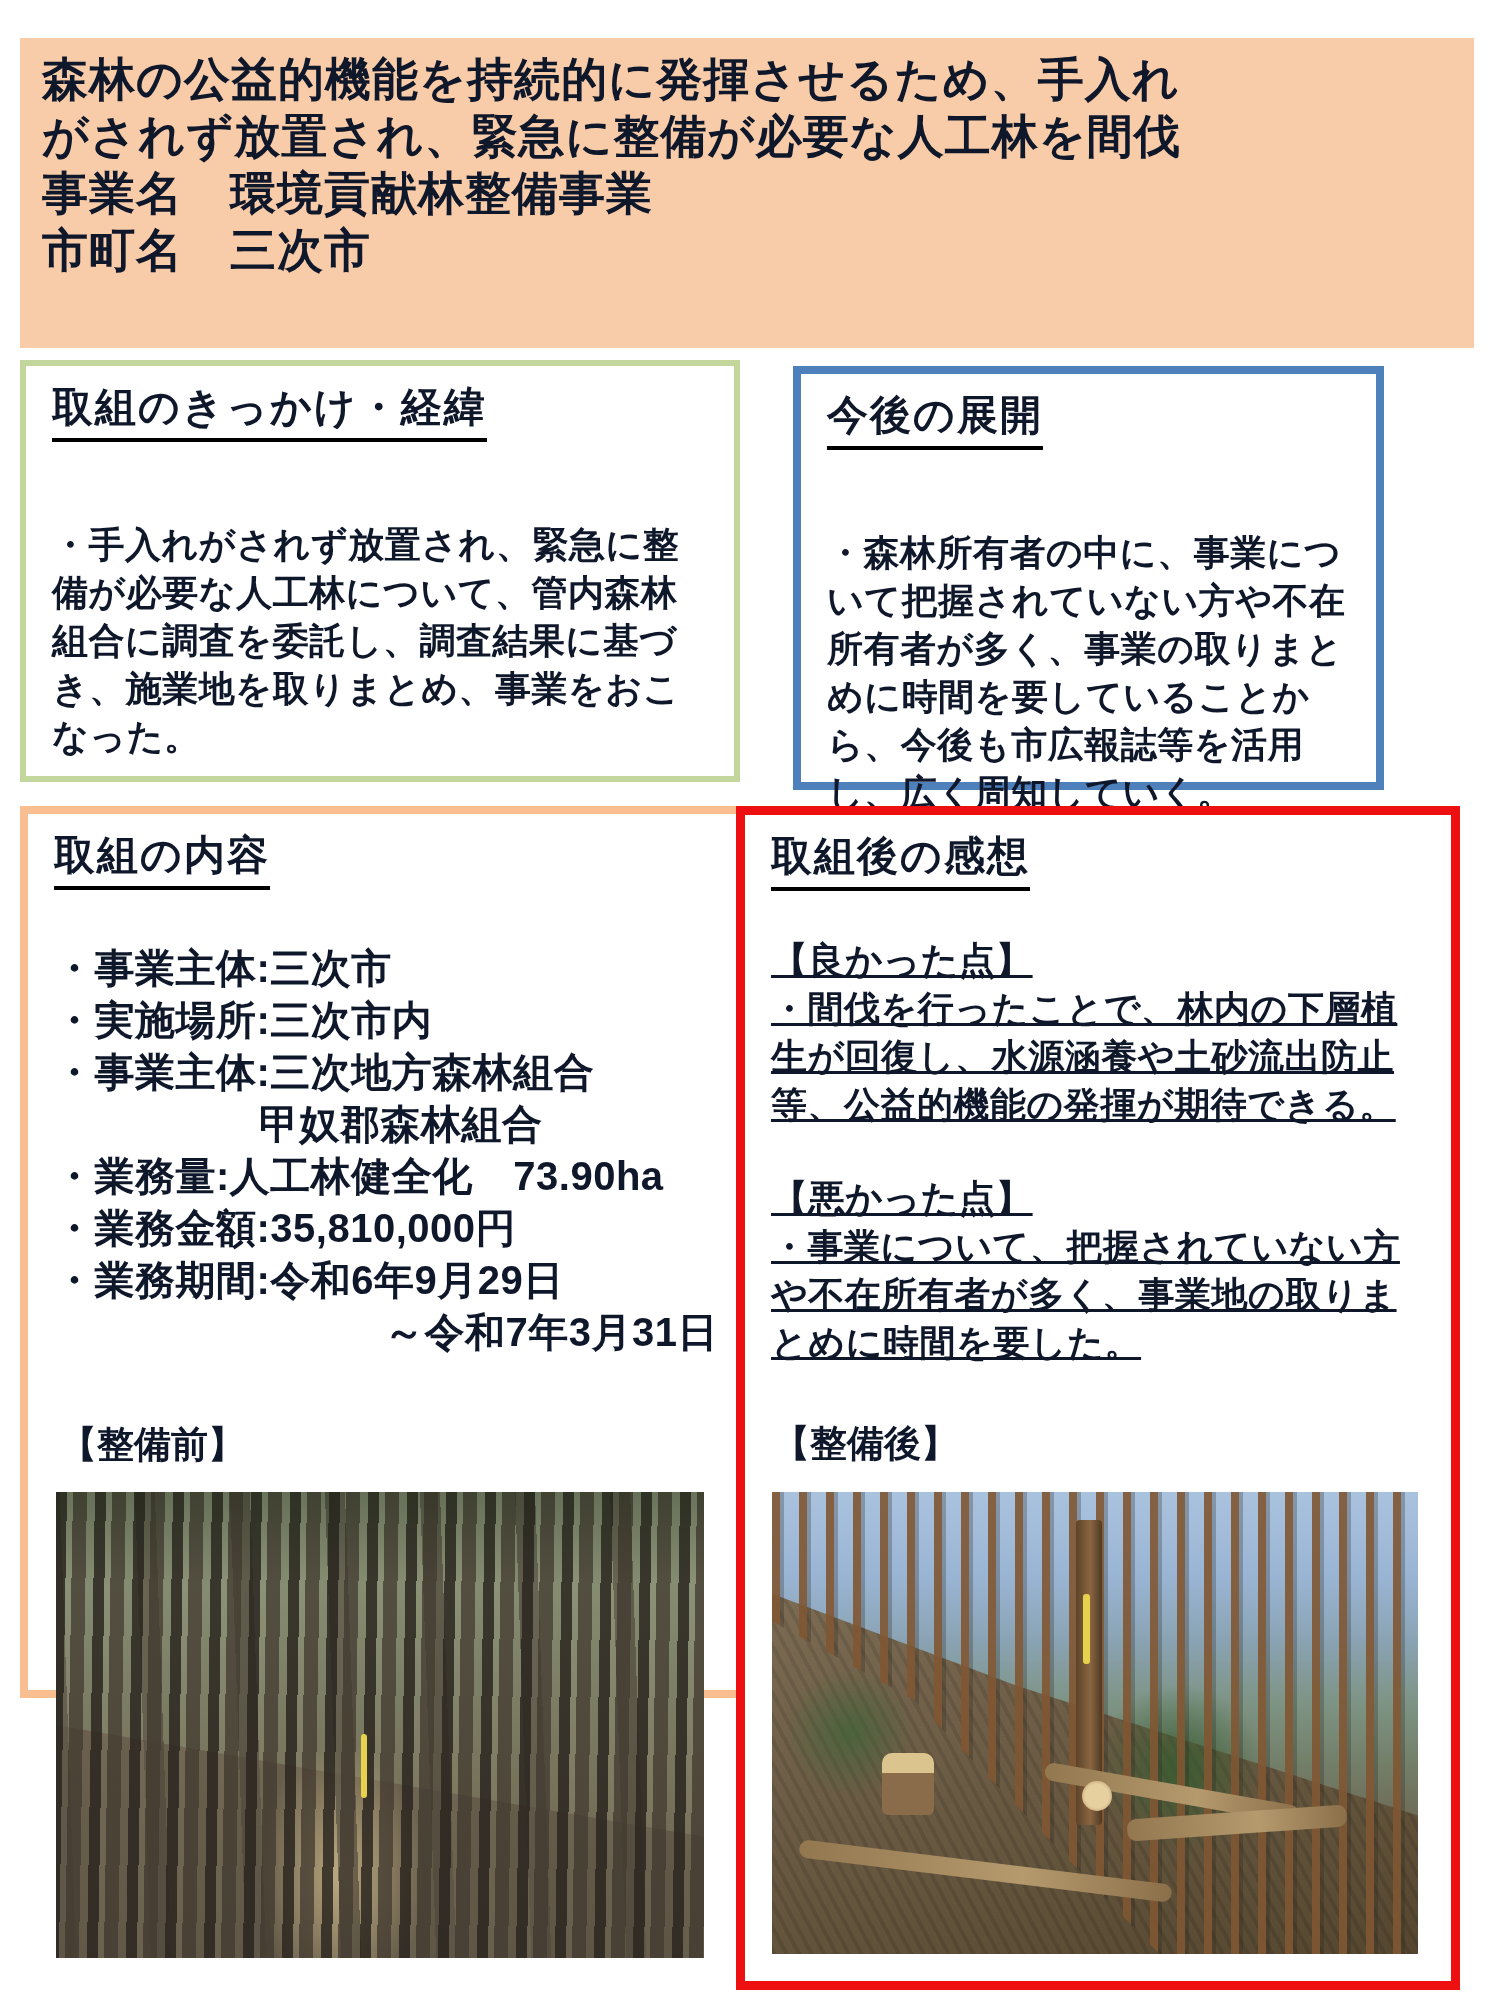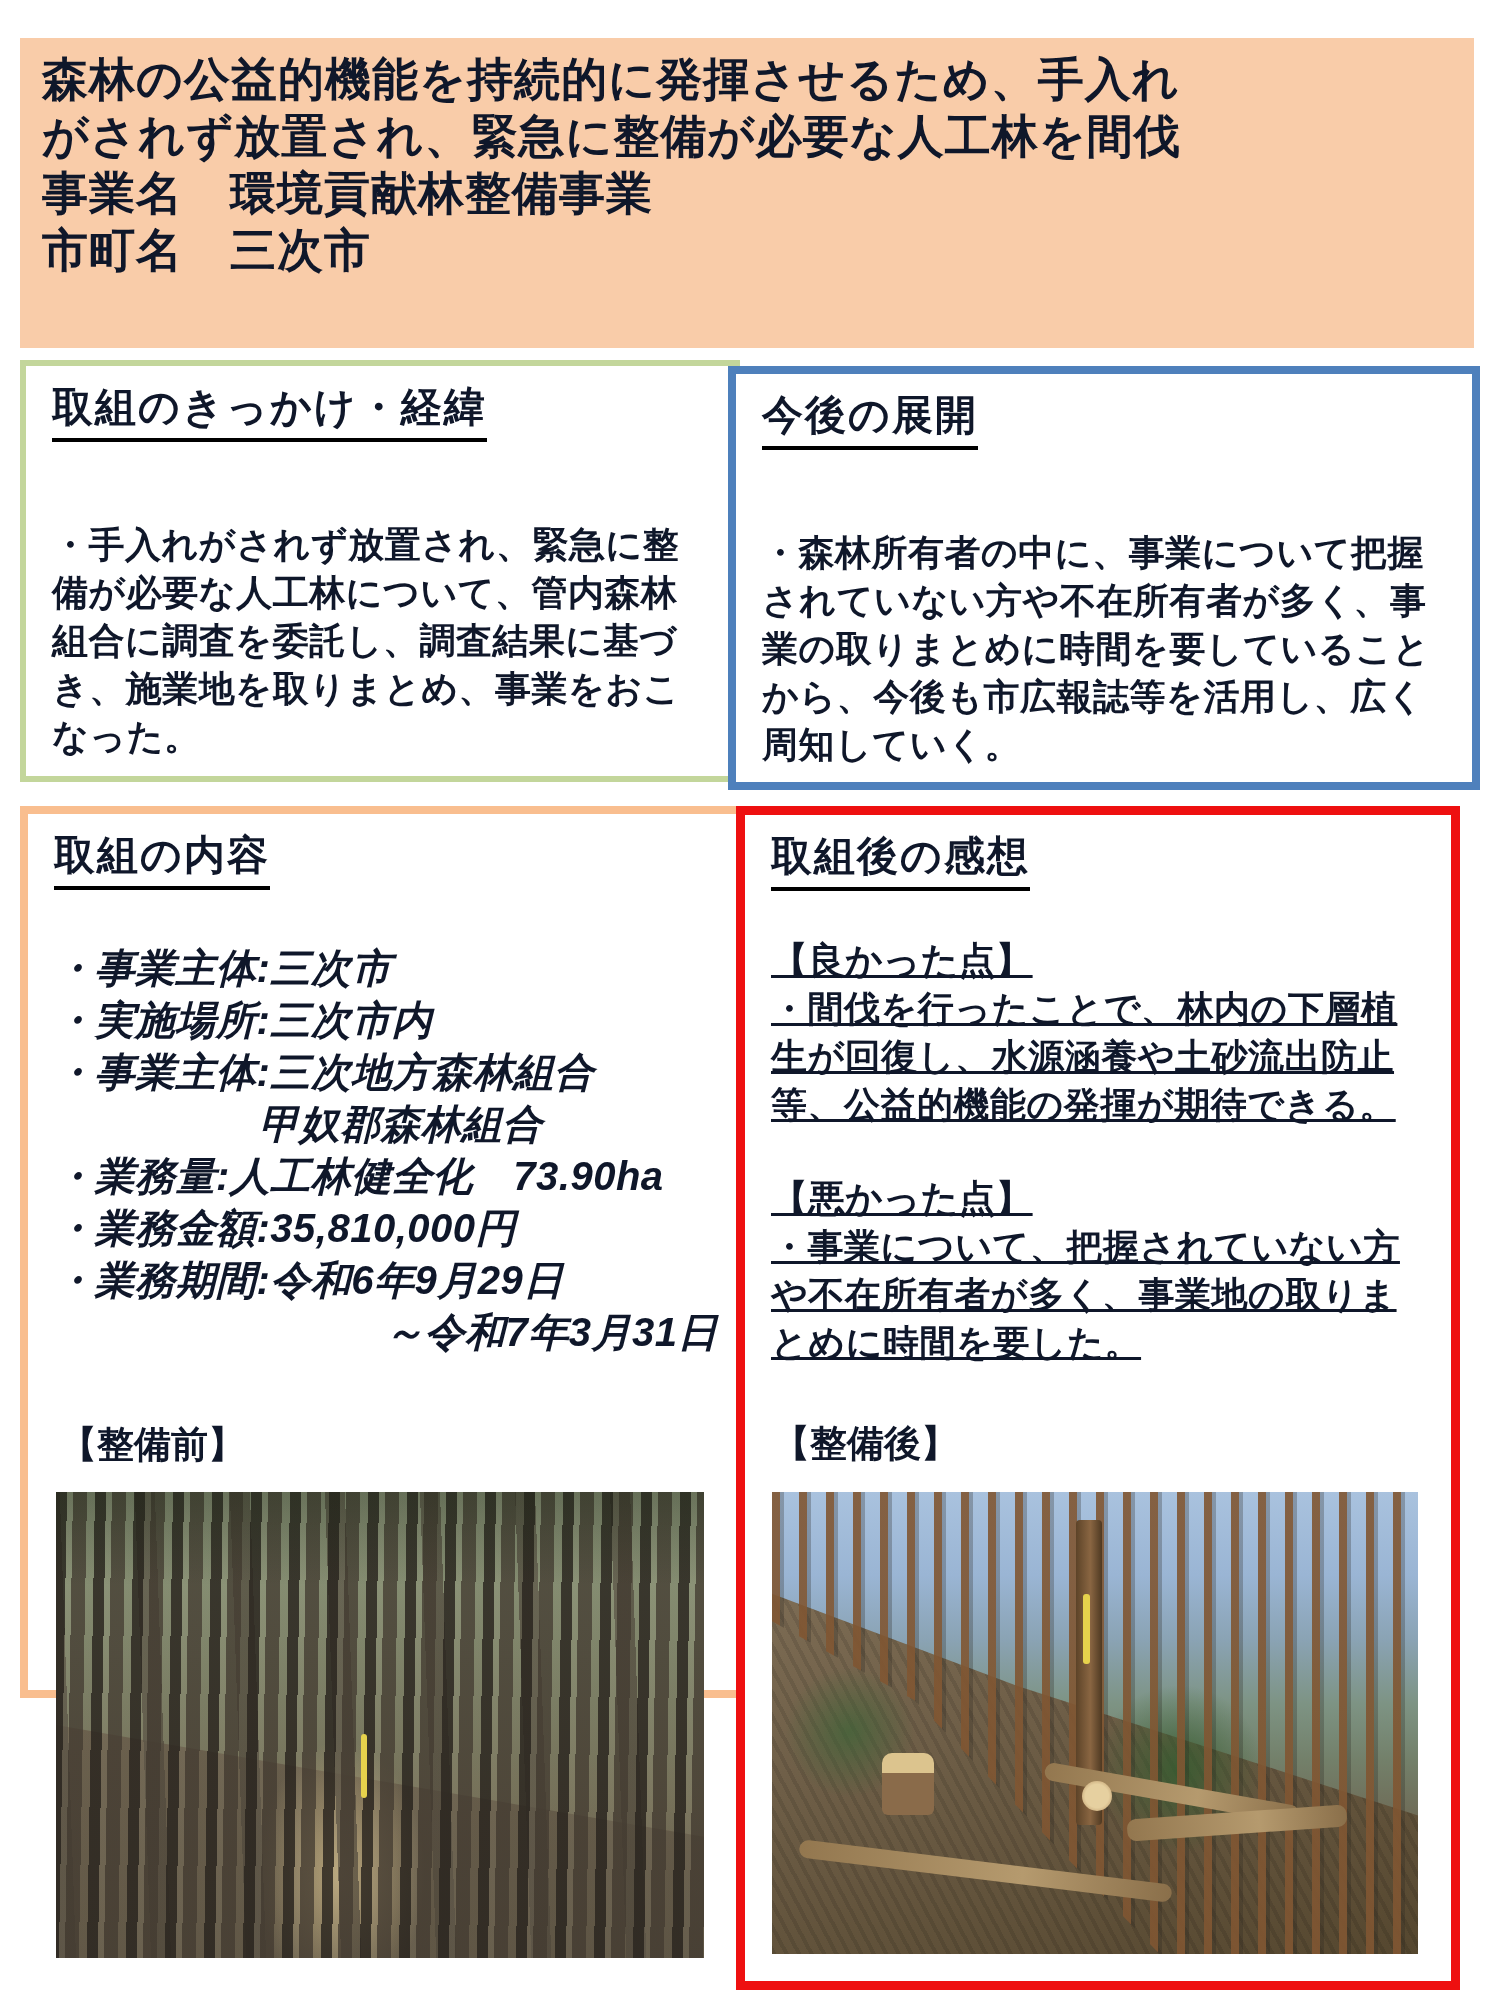--- a/index.html
+++ b/index.html
@@ -13,37 +13,37 @@
   #header-box {
     position:absolute; left:20px; top:38px; width:1454px; height:310px;
     background:var(--c-header,#F9CCA9);
     box-sizing:border-box; padding:13px 10px 0 22px;
   }
   .header-line { font-size:46px; font-weight:700; line-height:57px; white-space:nowrap; letter-spacing:1px; }
 
   
   .panel { position:absolute; background:#fff; box-sizing:border-box; }
   #trigger-box { left:20px;  top:360px; width:720px; height:422px; border:6px solid var(--c-green,#C3D69B); }
-  #future-box  { left:728px; top:366px; width:752px; height:424px; border:8px solid var(--c-blue,#4E80BC); }
+  #future-box  { left:793px; top:366px; width:591px; height:424px; border:8px solid var(--c-blue,#4E80BC); }
   #content-box { left:20px;  top:806px; width:728px; height:892px; border:8px solid var(--c-orange,#F9BE8F); }
   #impressions-box { left:736px; top:806px; width:724px; height:1184px; border:9px solid var(--c-red,#EE1010);text-decoration:underline; }
 
   .box-inner { padding:18px 26px 0 26px; }
   .box-title {
     display:inline-block; font-size:41px; font-weight:700; letter-spacing:2px;
     border-bottom:4px solid #000; padding-bottom:7px; line-height:1.15;
   }
   .box-body {
     margin-top:79px; font-size:36px; font-weight:700; line-height:48px;
     letter-spacing:0.5px; text-align:left;
   }
 
   
   .content-list { margin-top:52px; }
-  .li { font-size:40px; font-weight:700; line-height:52px; letter-spacing:0.5px; white-space:nowrap;font-style:italic; }
+  .li { font-size:40px; font-weight:700; line-height:52px; letter-spacing:0.5px; white-space:nowrap; }
   .li.ind1 { padding-left:205px; }
   .li.ind2 { padding-left:330px; }
 
   
   .imp-heading { margin-top:46px; font-size:37px; font-weight:700; line-height:48px; }
   .imp-body { font-size:36px; font-weight:700; line-height:48px; letter-spacing:0.5px; }
 
   
   .photo-label { position:absolute; font-size:37px; font-weight:700; }
   #before-photo-label { left:32px; top:606px; }

